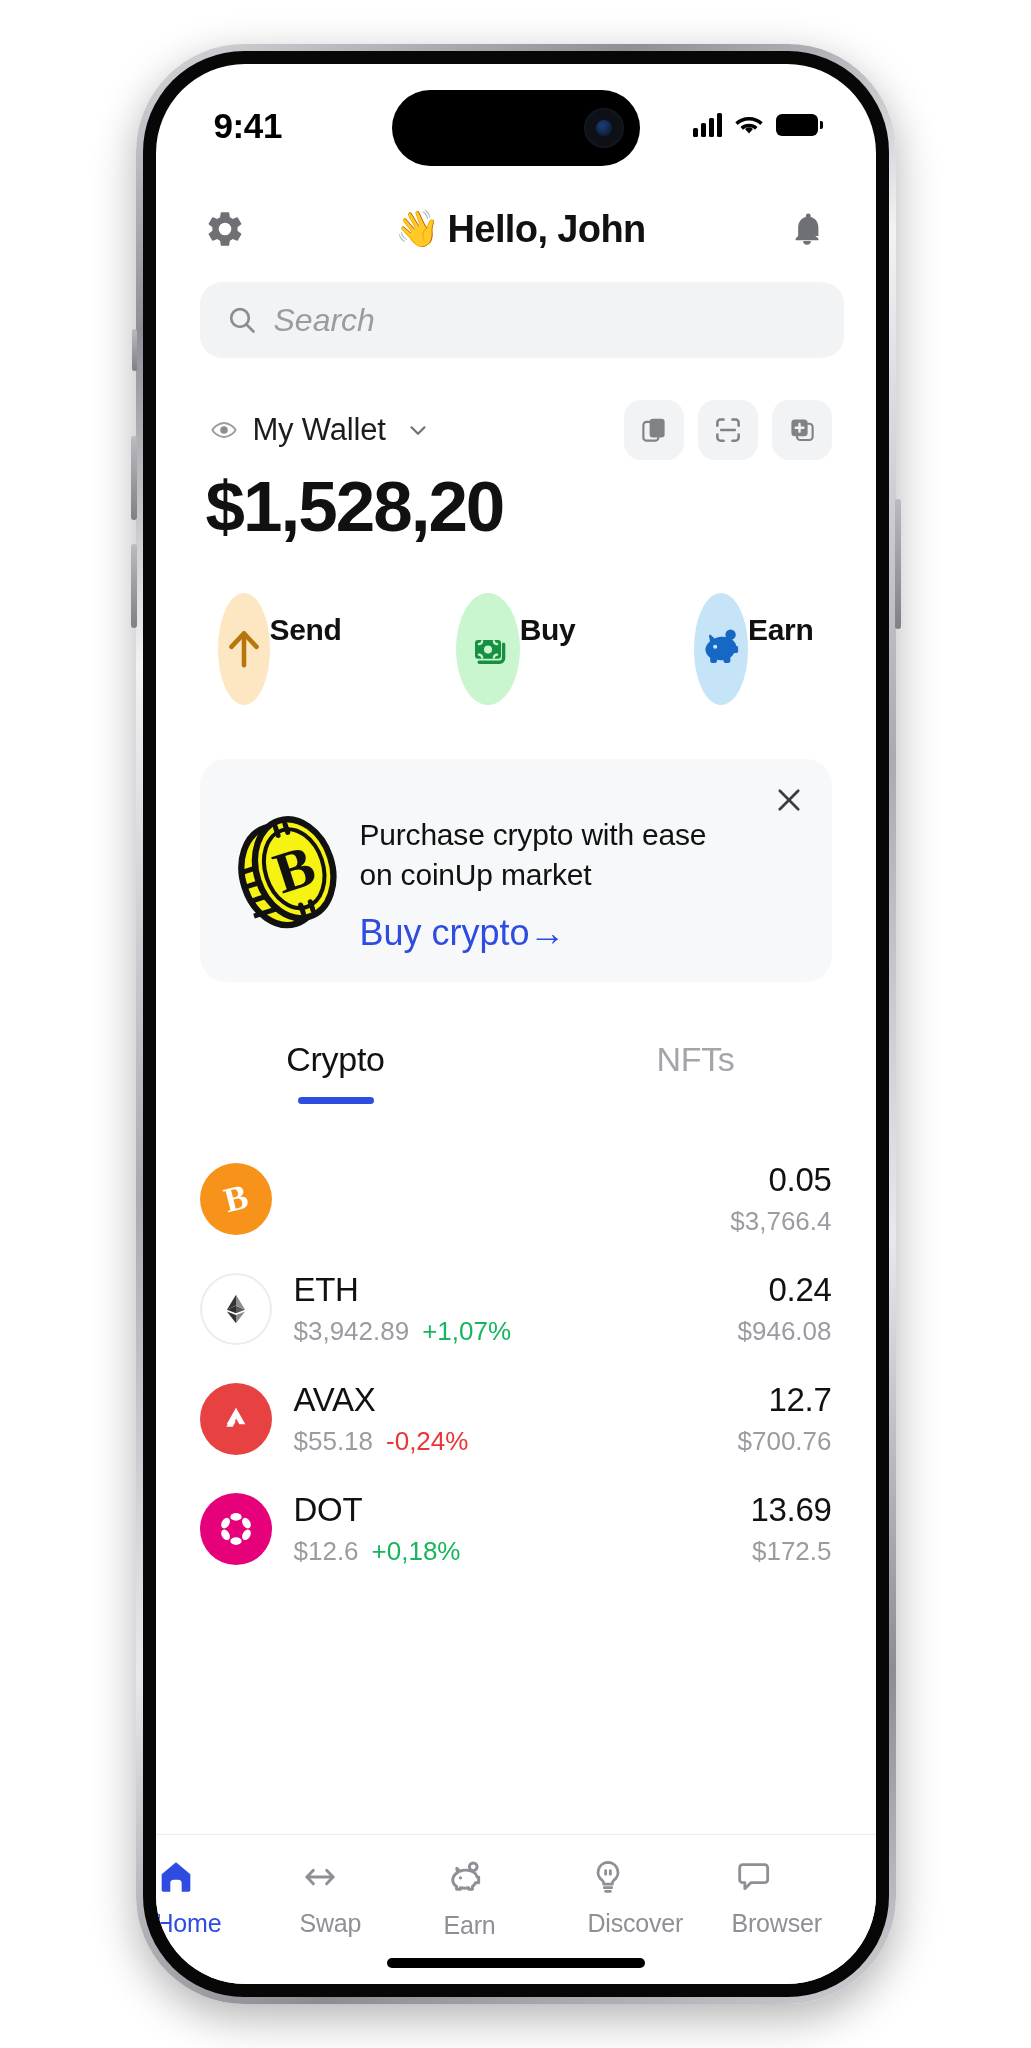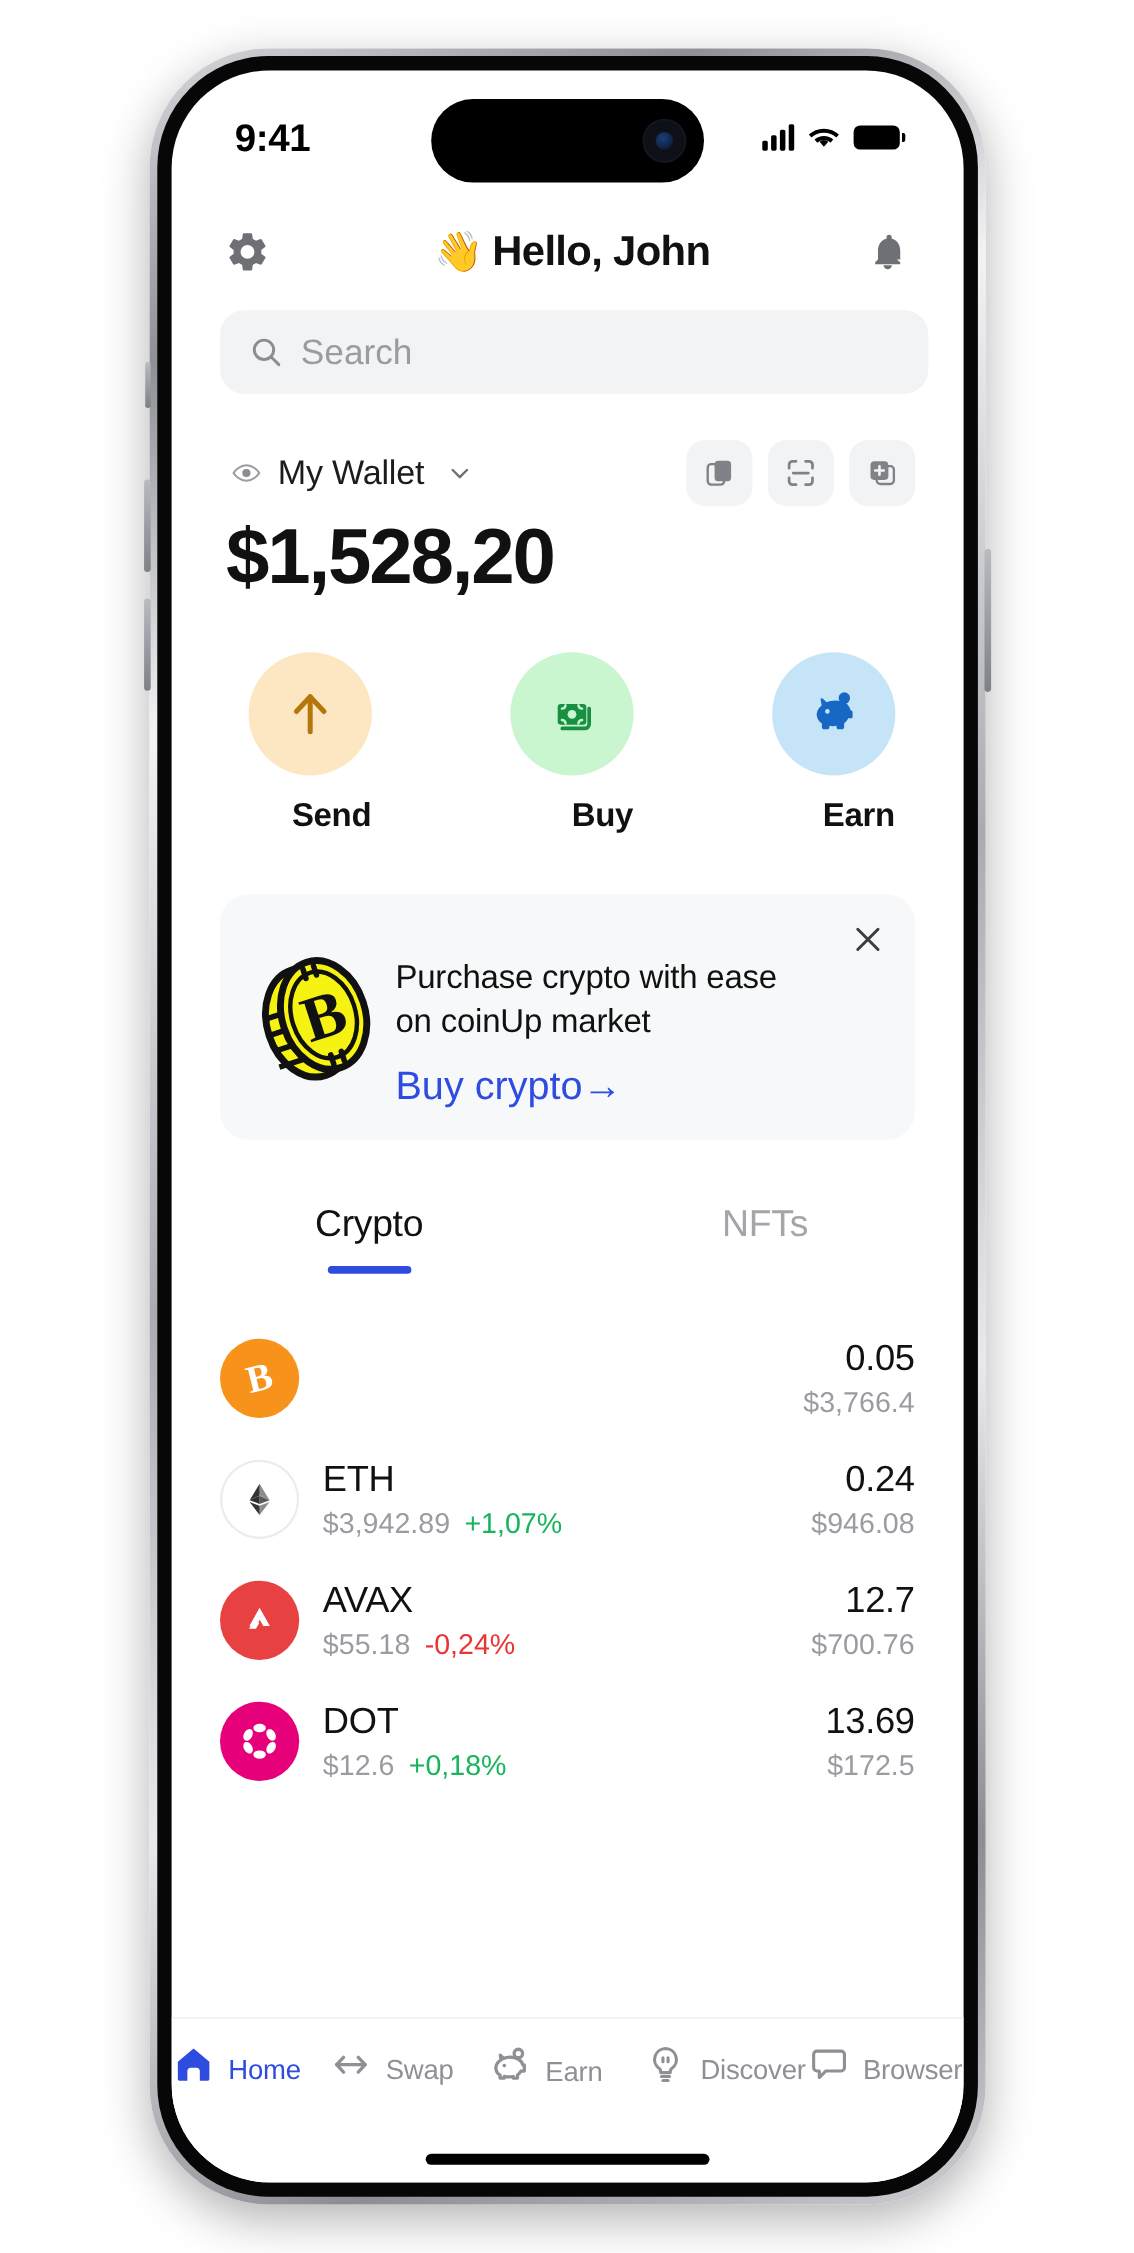--- a/index.html
+++ b/index.html
@@ -98,21 +98,21 @@
   .greeting {
     flex:1; text-align:center;
     font-size:38px; font-weight:700; color:#111; letter-spacing:-.6px;
     display:flex; align-items:center; justify-content:center; gap:8px;
     margin-left:10px;
   }
   .greet-emoji { font-size:36px; }
   .bell-btn { width:50px; height:50px; display:flex; align-items:center; justify-content:center; }
 
   
-  .search-wrap { padding:22px 32px 0 44px; }
+  .search-wrap { padding:22px 32px 0 44px;font-style:italic; }
   .search-box {
     height:76px; background:#f2f3f5; border-radius:22px;
     display:flex; align-items:center; gap:16px; padding:0 26px;
   }
   .search-text { font-size:32px; color:#9a9ca1; }
 
   
   .wallet-sec { padding:42px 44px 0 44px; }
   .wallet-row { display:flex; align-items:center; }
   .wallet-name-btn { display:flex; align-items:center; gap:15px; padding-left:10px; }
@@ -126,21 +126,21 @@
   .balance {
     font-size:71px; font-weight:700; color:#111;
     letter-spacing:-2px; margin-top:6px; padding-left:6px;
   }
 
   
   .quick {
     display:flex; justify-content:space-between;
     padding:46px 62px 0 62px;
   }
-  .qa { width:120px; display:flex; flex-direction:column; align-items:flex-end; }
+  .qa { width:120px; display:flex; flex-direction:row; align-items:flex-start; }
   .qa-circle {
     width:112px; height:112px; border-radius:50%;
     display:flex; align-items:center; justify-content:center;
   }
   .qa-label { margin-top:20px; font-size:30px; font-weight:700; color:#111; letter-spacing:-.3px; }
 
   
   .promo-wrap { padding:54px 44px 0 44px; }
   .promo {
     position:relative; background:#f7f8f9; border-radius:26px;
@@ -176,21 +176,21 @@
   .token-amt { font-size:33px; font-weight:500; color:#111; letter-spacing:-.3px; }
   .token-val { margin-top:7px; font-size:26px; color:#9a9ca1; }
 
   
   .bottom-nav {
     position:absolute; left:0; right:0; bottom:0;
     height:150px; background:#fff;
     border-top:1px solid #ececee;
     display:flex; align-items:flex-start; padding-top:22px;
   }
-  .nav-item { flex:1; display:flex; flex-direction:row; align-items:flex-end; gap:12px; }
+  .nav-item { flex:1; display:flex; flex-direction:column; align-items:flex-start; gap:12px; }
   .nav-label { font-size:25px; color:#8e9095; letter-spacing:-.2px; }
   .nav-item.active .nav-label { color:#2f4ce0; font-weight:500; }
   .home-indicator {
     position:absolute; left:50%; transform:translateX(-50%);
     bottom:16px; width:258px; height:10px; border-radius:6px; background:#000;
   }
 </style>
 </head>
 <body>
 

